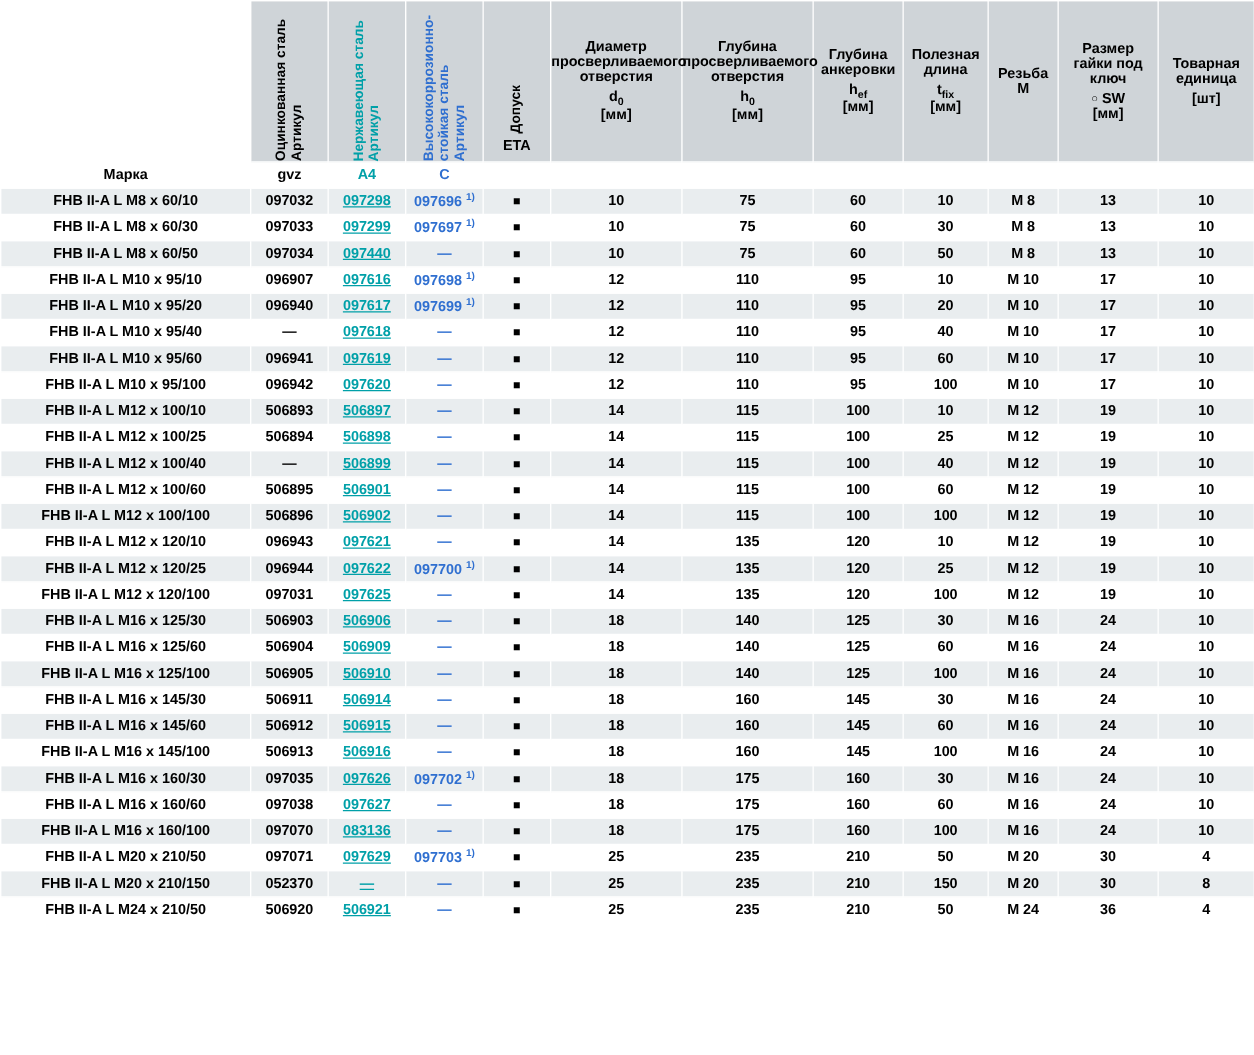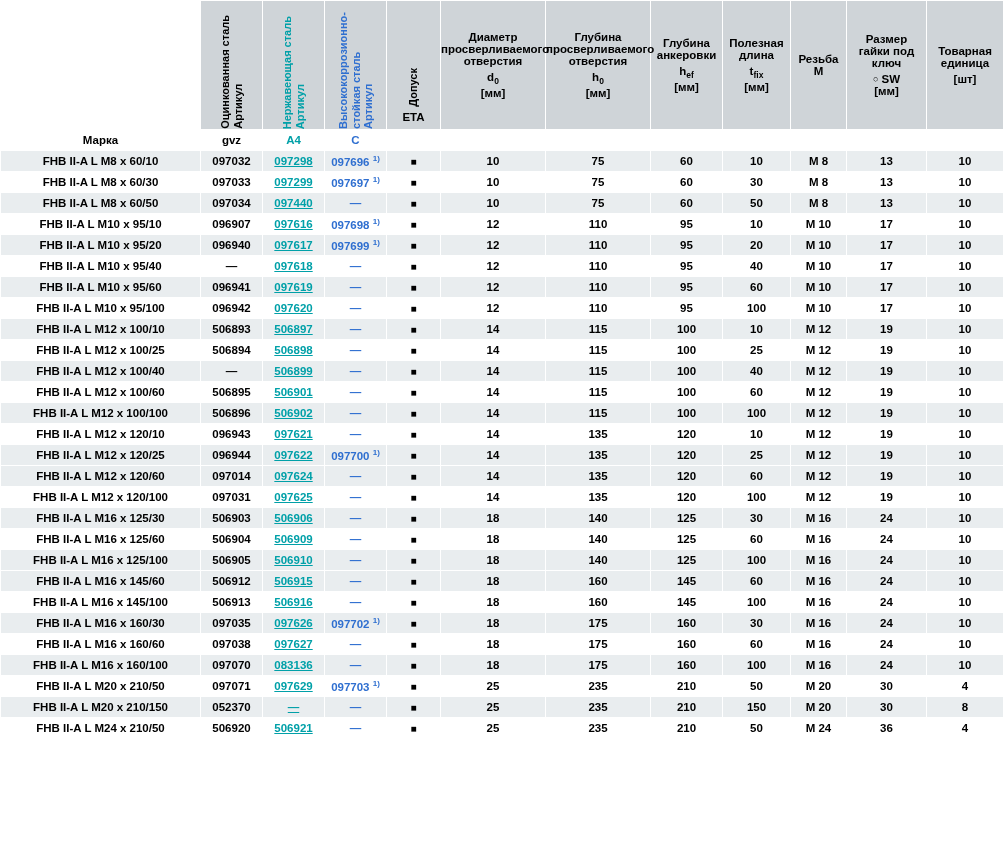--- a/index.html
+++ b/index.html
@@ -392,34 +392,20 @@
         <td class="c">097700 <span class="fn">1)</span></td>
         <td><span class="sq">■</span></td>
         <td>14</td>
         <td>135</td>
         <td>120</td>
         <td>25</td>
         <td>M 12</td>
         <td>19</td>
         <td>10</td>
       </tr>
-      <tr class="r-odd">
-        <td class="name">FHB II-A L M12 x 120/60</td>
-        <td>097014</td>
-        <td class="a4">097624</td>
-        <td class="c">—</td>
-        <td><span class="sq">■</span></td>
-        <td>14</td>
-        <td>135</td>
-        <td>120</td>
-        <td>60</td>
-        <td>M 12</td>
-        <td>19</td>
-        <td>10</td>
-      </tr>
       <tr class="r-even">
         <td class="name">FHB II-A L M12 x 120/100</td>
         <td>097031</td>
         <td class="a4">097625</td>
         <td class="c">—</td>
         <td><span class="sq">■</span></td>
         <td>14</td>
         <td>135</td>
         <td>120</td>
         <td>100</td>
@@ -458,20 +444,34 @@
       <tr class="r-odd">
         <td class="name">FHB II-A L M16 x 125/100</td>
         <td>506905</td>
         <td class="a4">506910</td>
         <td class="c">—</td>
         <td><span class="sq">■</span></td>
         <td>18</td>
         <td>140</td>
         <td>125</td>
         <td>100</td>
+        <td>M 16</td>
+        <td>24</td>
+        <td>10</td>
+      </tr>
+      <tr class="r-even">
+        <td class="name">FHB II-A L M16 x 145/30</td>
+        <td>506911</td>
+        <td class="a4">506914</td>
+        <td class="c">—</td>
+        <td><span class="sq">■</span></td>
+        <td>18</td>
+        <td>160</td>
+        <td>145</td>
+        <td>30</td>
         <td>M 16</td>
         <td>24</td>
         <td>10</td>
       </tr>
       <tr class="r-odd">
         <td class="name">FHB II-A L M16 x 145/60</td>
         <td>506912</td>
         <td class="a4">506915</td>
         <td class="c">—</td>
         <td><span class="sq">■</span></td>

